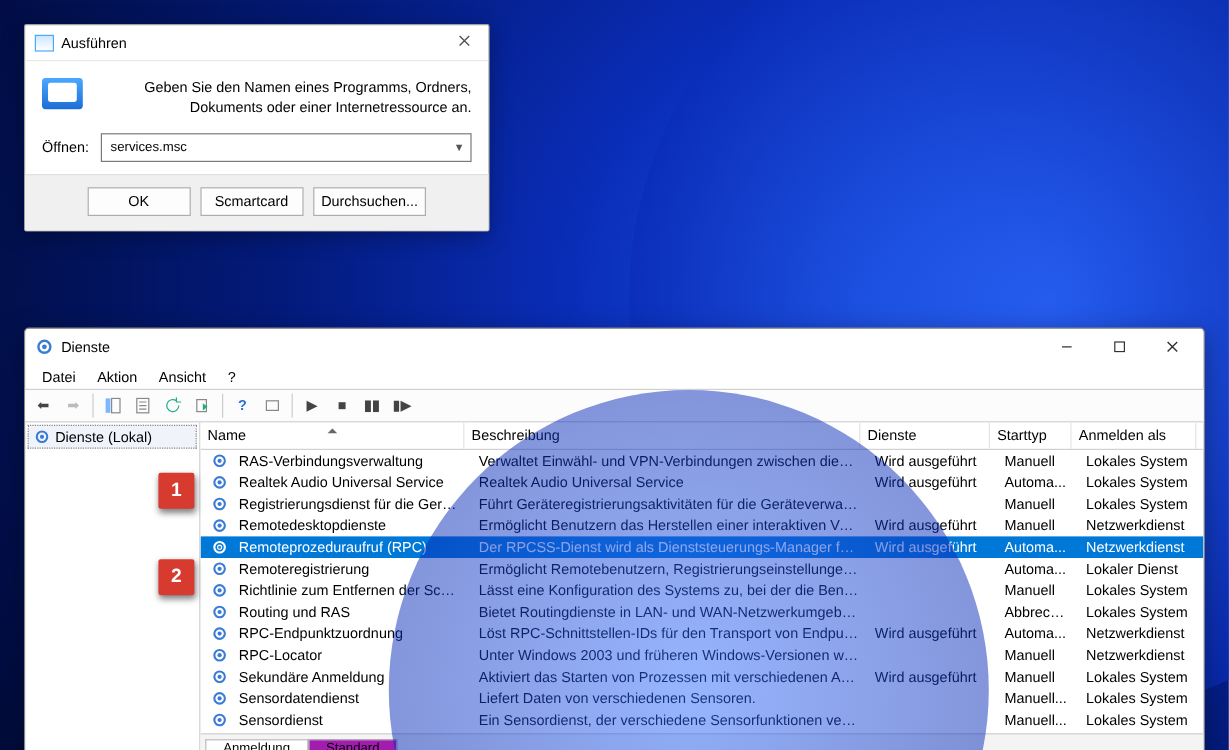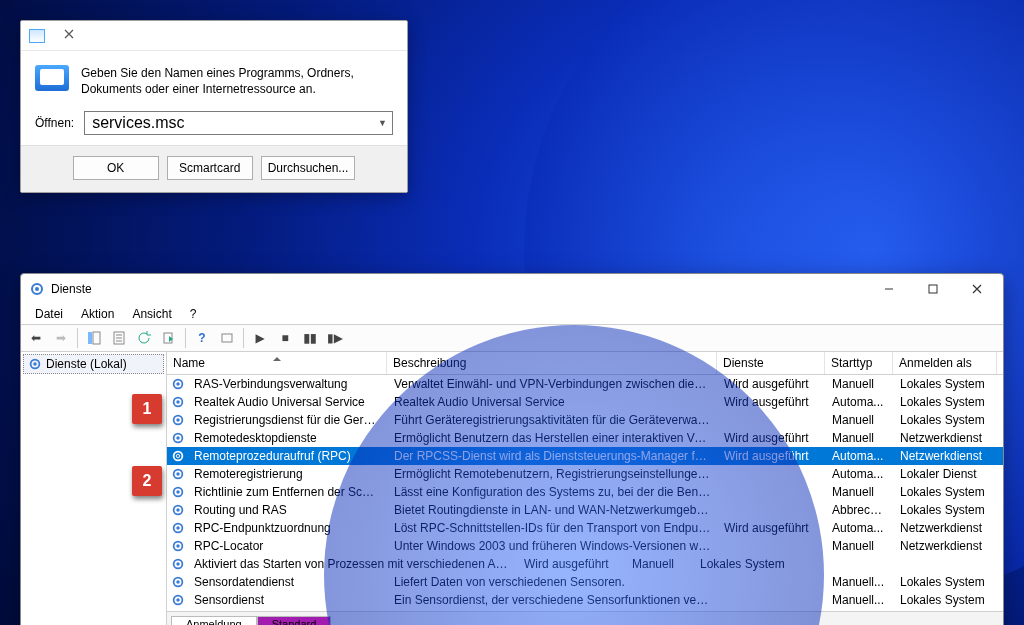--- a/index.html
+++ b/index.html
@@ -20,25 +20,25 @@
     box-shadow:0 4px 18px rgba(0,0,0,.3); font-size:12px;
   }
   .run-title{height:30px; display:flex; align-items:center; padding:0 8px; border-bottom:1px solid #e8e8e8;}
   .run-title-icon{width:16px;height:14px;border:1px solid #4aa8ff; background:linear-gradient(#cde7ff,#fff); margin-right:6px;}
   .run-title-text{flex:1;}
   .run-close{width:36px;height:28px; display:flex;align-items:center;justify-content:center; color:#555; margin:-4px -6px 0 0;}
   .run-body{padding:14px 14px 10px 14px;}
   .run-row1{display:flex; gap:12px; margin-bottom:14px;}
   .run-big-icon{width:34px;height:26px;background:linear-gradient(#4aa8ff,#1e6dd6);border-radius:3px;position:relative;flex:0 0 auto;}
   .run-big-icon::after{content:"";position:absolute;inset:4px 5px 6px 5px;background:#fff;border-radius:2px;}
-  .run-desc{line-height:1.35;}
+  .run-desc{line-height:1.35;text-align:right;}
   .run-row2{display:flex;align-items:center;gap:10px;}
   .run-open-label{flex:0 0 auto;}
   .run-input{flex:1; height:24px; border:1px solid #7a7a7a; padding:2px 5px; font-size:12px; display:flex;align-items:center;justify-content:space-between;}
-  .run-input input{border:none;outline:none;font-size:16px;width:90%;}
+  .run-input input{border:none;outline:none;font-size:11px;width:90%;}
   .run-caret{font-size:9px;color:#555;}
   .run-buttons{background:#f0f0f0; padding:10px 14px 12px; display:flex; justify-content:center; gap:8px; border-top:1px solid #e0e0e0;}
   .run-buttons button{min-width:86px;height:24px;border:1px solid #adadad;background:#fdfdfd;font-size:12px;cursor:pointer;}
 
   
   .svc-window{
     position:absolute; left:20px; top:225px; width:984px; height:380px;
     background:#fff; border:1px solid #888; border-radius:4px;
     box-shadow:0 6px 22px rgba(0,0,0,.35); display:flex; flex-direction:column; font-size:12px;margin-top:48px;
   }
@@ -59,41 +59,42 @@
   .svc-list{flex:1;display:flex;flex-direction:column;overflow:hidden;}
   .svc-cols{display:flex;border-bottom:1px solid #d0d0d0;background:#fff;}
   .col{padding:4px 6px;border-right:1px solid #e4e4e4;white-space:nowrap;overflow:hidden;text-overflow:ellipsis;position:relative;}
   .col.sorted::after{content:"";position:absolute;top:1px;left:50%;transform:translateX(-50%);border:4px solid transparent;border-bottom-color:#666;}
   .c-name{width:220px;}
   .c-desc{width:330px;}
   .c-status{width:108px;}
   .c-start{width:68px;}
   .c-logon{width:104px;}
   .svc-rows{flex:1;overflow-y:scroll;overflow-x:hidden;}
-  .row{display:flex;height:18px;align-items:center;white-space:nowrap;}
+  .row{display:flex;height:18px;align-items:center;white-space:nowrap;justify-content:flex-end;}
   .row .cell{padding:0 6px;overflow:hidden;text-overflow:ellipsis;}
   .row .icon{width:14px;height:14px;margin:0 3px 0 4px;flex:0 0 auto;}
   .row.sel{background:#0078d7;color:#fff;}
   .row.sel .icon circle{stroke:#fff;}
   .svc-tabs{height:20px;display:flex;align-items:flex-end;padding-left:4px;border-top:1px solid #d0d0d0;background:#f4f4f4;}
   .tab{padding:1px 14px;border:1px solid #bbb;border-bottom:none;background:#fff;font-size:11px;position:relative;}
   .tab.inactive{background:#a21caf;}
   .svc-status{height:20px;border-top:1px solid #d0d0d0;}
 
   .gear-svg{display:block;}
 
   
   .marker{position:absolute;width:30px;height:30px;background:#d73a2f;color:#fff;font-weight:bold;font-size:16px;display:flex;align-items:center;justify-content:center;border-radius:2px;box-shadow:1px 3px 5px rgba(0,0,0,.5);z-index:20;}
 </style>
 </head>
 <body>
 
 <div class="run-dialog">
   <div class="run-title">
     <span class="run-title-icon"></span>
+    <span class="run-title-text">Ausführen</span>
     <span class="run-close">
       <svg width="10" height="10" viewBox="0 0 10 10">
           <path d="M1 1 L9 9 M9 1 L1 9" stroke="currentColor" stroke-width="1.2"></path>
         </svg>
     </span>
   </div>
   <div class="run-body">
     <div class="run-row1">
       <div class="run-big-icon"></div>
       <div class="run-desc">Geben Sie den Namen eines Programms, Ordners, Dokuments oder einer Internetressource an.</div>
@@ -314,20 +315,21 @@
             <div class="cell" style="width:330px">Unter Windows 2003 und früheren Windows-Versionen wird mit ...</div>
             <div class="cell" style="width:108px"></div>
             <div class="cell" style="width:68px">Manuell</div>
             <div class="cell" style="width:104px">Netzwerkdienst</div>
           </div>
           <div class="row">
             <svg class="icon gear-svg" viewBox="0 0 16 16">
               <circle cx="8" cy="8" r="5" fill="none" stroke="#3a7bd5" stroke-width="2"></circle>
               <circle cx="8" cy="8" r="2" fill="#3a7bd5"></circle>
             </svg>
+            <div class="cell" style="width:200px">Sekundäre Anmeldung</div>
             <div class="cell" style="width:330px">Aktiviert das Starten von Prozessen mit verschiedenen Anmeldein...</div>
             <div class="cell" style="width:108px">Wird ausgeführt</div>
             <div class="cell" style="width:68px">Manuell</div>
             <div class="cell" style="width:104px">Lokales System</div>
           </div>
           <div class="row">
             <svg class="icon gear-svg" viewBox="0 0 16 16">
               <circle cx="8" cy="8" r="5" fill="none" stroke="#3a7bd5" stroke-width="2"></circle>
               <circle cx="8" cy="8" r="2" fill="#3a7bd5"></circle>
             </svg>

